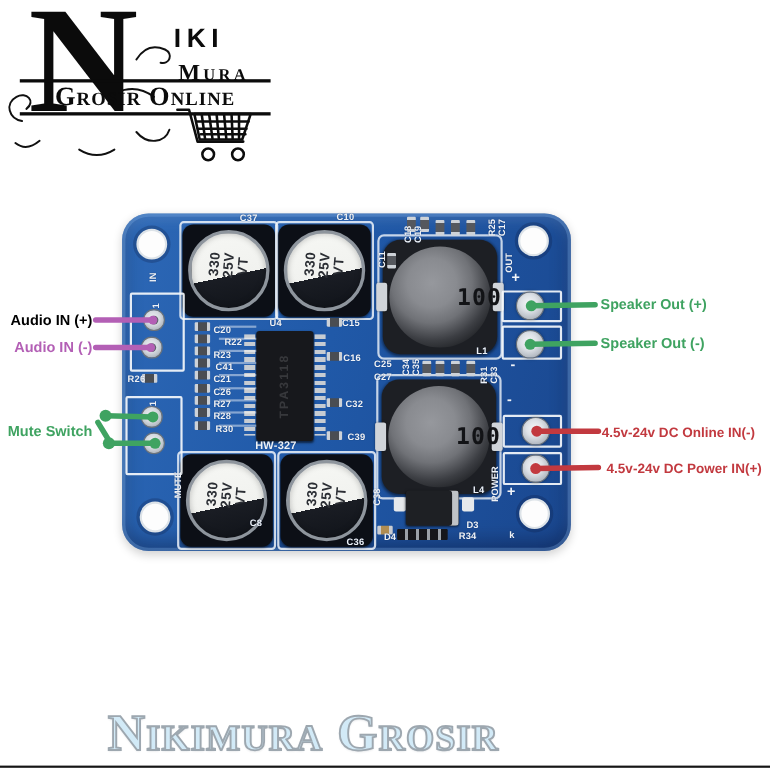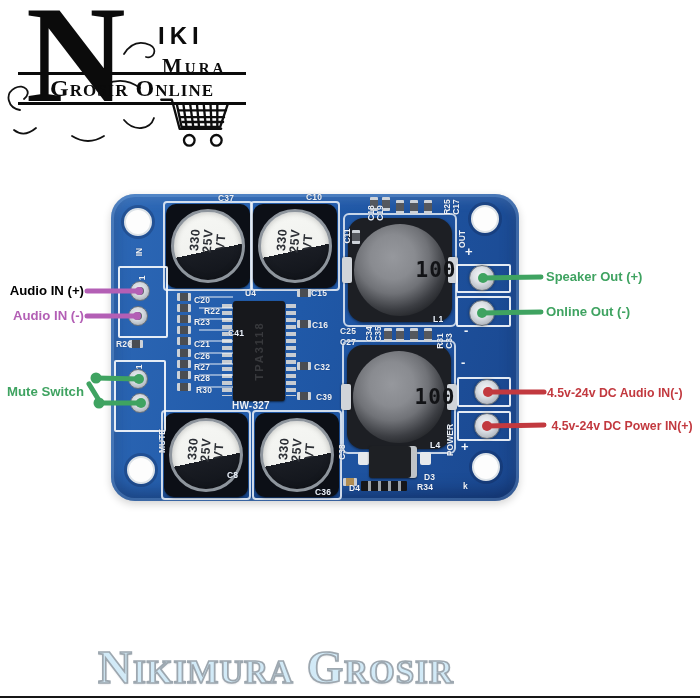--- a/index.html
+++ b/index.html
@@ -251,21 +251,21 @@
       <div class="trace" style="position: absolute; left: 199px; top: 363px; width: 34px;"></div>
       <div class="trace" style="position: absolute; left: 199px; top: 374px; width: 34px;"></div>
       <div class="trace" style="position: absolute; left: 199px; top: 386px; width: 34px;"></div>
     </div>
   <div id="silk-layer">
       <div class="silk-h" style="position: absolute; left: 218px; top: 193px;">C37</div>
       <div class="silk-h" style="position: absolute; left: 306px; top: 192px;">C10</div>
       <div class="silk-h" style="position: absolute; left: 194px; top: 295px;">C20</div>
       <div class="silk-h" style="position: absolute; left: 204px; top: 306px;">R22</div>
       <div class="silk-h" style="position: absolute; left: 194px; top: 317px;">R23</div>
-      <div class="silk-h" style="position: absolute; left: 196px; top: 328px; margin-left: 32px;">C41</div>
+      <div class="silk-h" style="position: absolute; left: 196px; top: 328px;">C41</div>
       <div class="silk-h" style="position: absolute; left: 194px; top: 339px;">C21</div>
       <div class="silk-h" style="position: absolute; left: 194px; top: 351px;">C26</div>
       <div class="silk-h" style="position: absolute; left: 194px; top: 362px;">R27</div>
       <div class="silk-h" style="position: absolute; left: 194px; top: 373px;">R28</div>
       <div class="silk-h" style="position: absolute; left: 196px; top: 385px;">R30</div>
       <div class="silk-h" style="position: absolute; left: 311px; top: 288px;">C15</div>
       <div class="silk-h" style="position: absolute; left: 312px; top: 320px;">C16</div>
       <div class="silk-h" style="position: absolute; left: 314px; top: 362px;">C32</div>
       <div class="silk-h" style="position: absolute; left: 316px; top: 392px;">C39</div>
       <div class="silk-h" style="position: absolute; left: 340px; top: 326px;">C25</div>
@@ -322,20 +322,20 @@
       <line x1="488" y1="392" x2="544" y2="392" stroke="#c2393f" stroke-width="5" stroke-linecap="round"></line>
       <circle cx="488" cy="392" r="5" fill="#c2393f"></circle>
       <line x1="487" y1="426" x2="544" y2="425" stroke="#c2393f" stroke-width="5" stroke-linecap="round"></line>
       <circle cx="487" cy="426" r="5" fill="#c2393f"></circle>
     </svg>
   <div id="annot-labels">
       <div class="annot-label" style="position: absolute; left: 2px; top: 283px; width: 82px; text-align: right; color: #000000; font-size: 13.2px;">Audio IN (+)</div>
       <div class="annot-label" style="position: absolute; left: 2px; top: 308px; width: 82px; text-align: right; color: rgb(179, 95, 181); font-size: 13.2px;">Audio IN (-)</div>
       <div class="annot-label" style="position: absolute; left: 0px; top: 384px; width: 84px; text-align: right; color: rgb(63, 163, 97); font-size: 13.2px;">Mute Switch</div>
       <div class="annot-label" style="position: absolute; left: 546px; top: 269px; width: 150px; text-align: left; color: rgb(63, 163, 97); font-size: 13px;">Speaker Out (+)</div>
-      <div class="annot-label" style="position: absolute; left: 546px; top: 304px; width: 150px; text-align: left; color: rgb(63, 163, 97); font-size: 13.2px;">Online Out (-)</div>
-      <div class="annot-label" style="position: absolute; left: 547px; top: 386px; width: 152px; text-align: left; color: rgb(194, 57, 63); font-size: 12.3px;">4.5v-24v DC Audio IN(-)</div>
+      <div class="annot-label" style="position: absolute; left: 546px; top: 304px; width: 150px; text-align: left; color: rgb(63, 163, 97); font-size: 13.2px;">Speaker Out (-)</div>
+      <div class="annot-label" style="position: absolute; left: 547px; top: 386px; width: 152px; text-align: left; color: rgb(194, 57, 63); font-size: 12.3px;">4.5v-24v DC Online IN(-)</div>
       <div class="annot-label" style="position: absolute; left: 546px; top: 419px; width: 152px; text-align: center; color: rgb(194, 57, 63); font-size: 12.3px;">4.5v-24v DC Power IN(+)</div>
     </div>
 
   <div id="watermark">Nikimura Grosir</div>
   <div id="bottom-line"></div>
 </div>
 
 </body></html>

